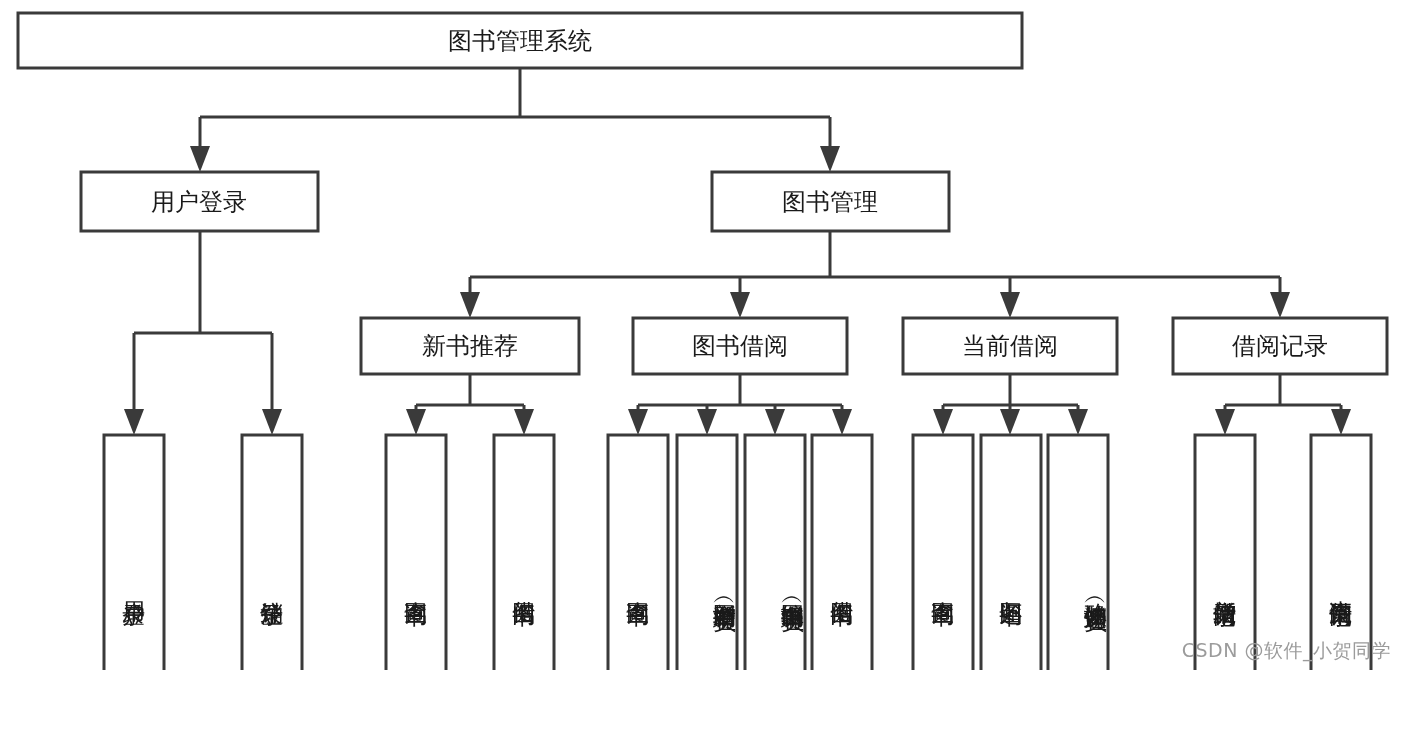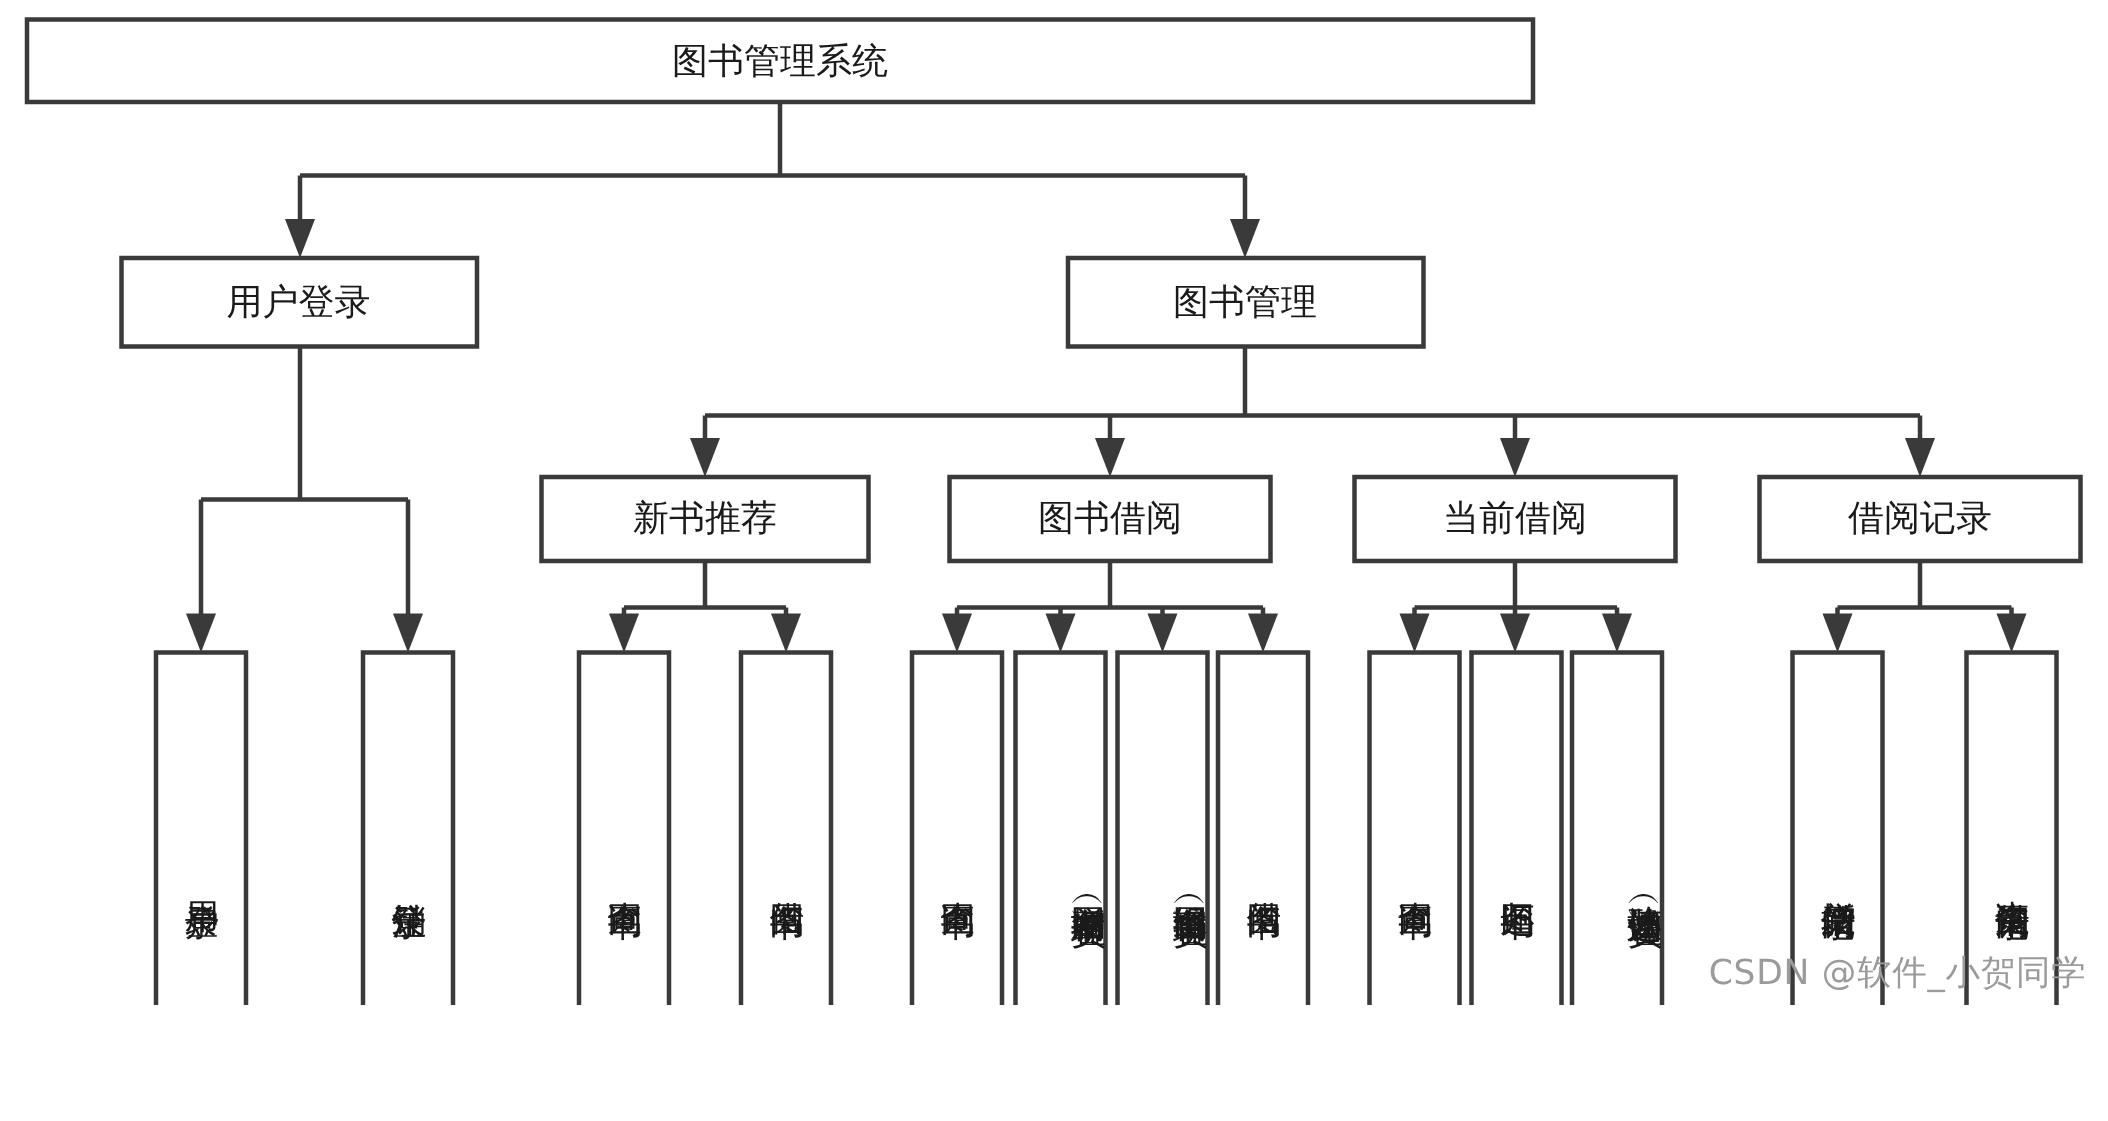--- a/index.html
+++ b/index.html
@@ -62,21 +62,21 @@
     justify-content: center;
     text-align: center;
     white-space: nowrap;
     pointer-events: none;
   }
   .watermark {
     position: absolute;
     right: 14px;
     bottom: 6px;
     font-family: "DejaVu Sans", "Liberation Sans", sans-serif;
-    font-size: 23px;
+    font-size: 19px;
     color: #9b9b9b;
     white-space: nowrap;
     letter-spacing: 0.5px;
   }
 </style>
 </head>
 <body>
 
 <div id="diagram-root">
 

